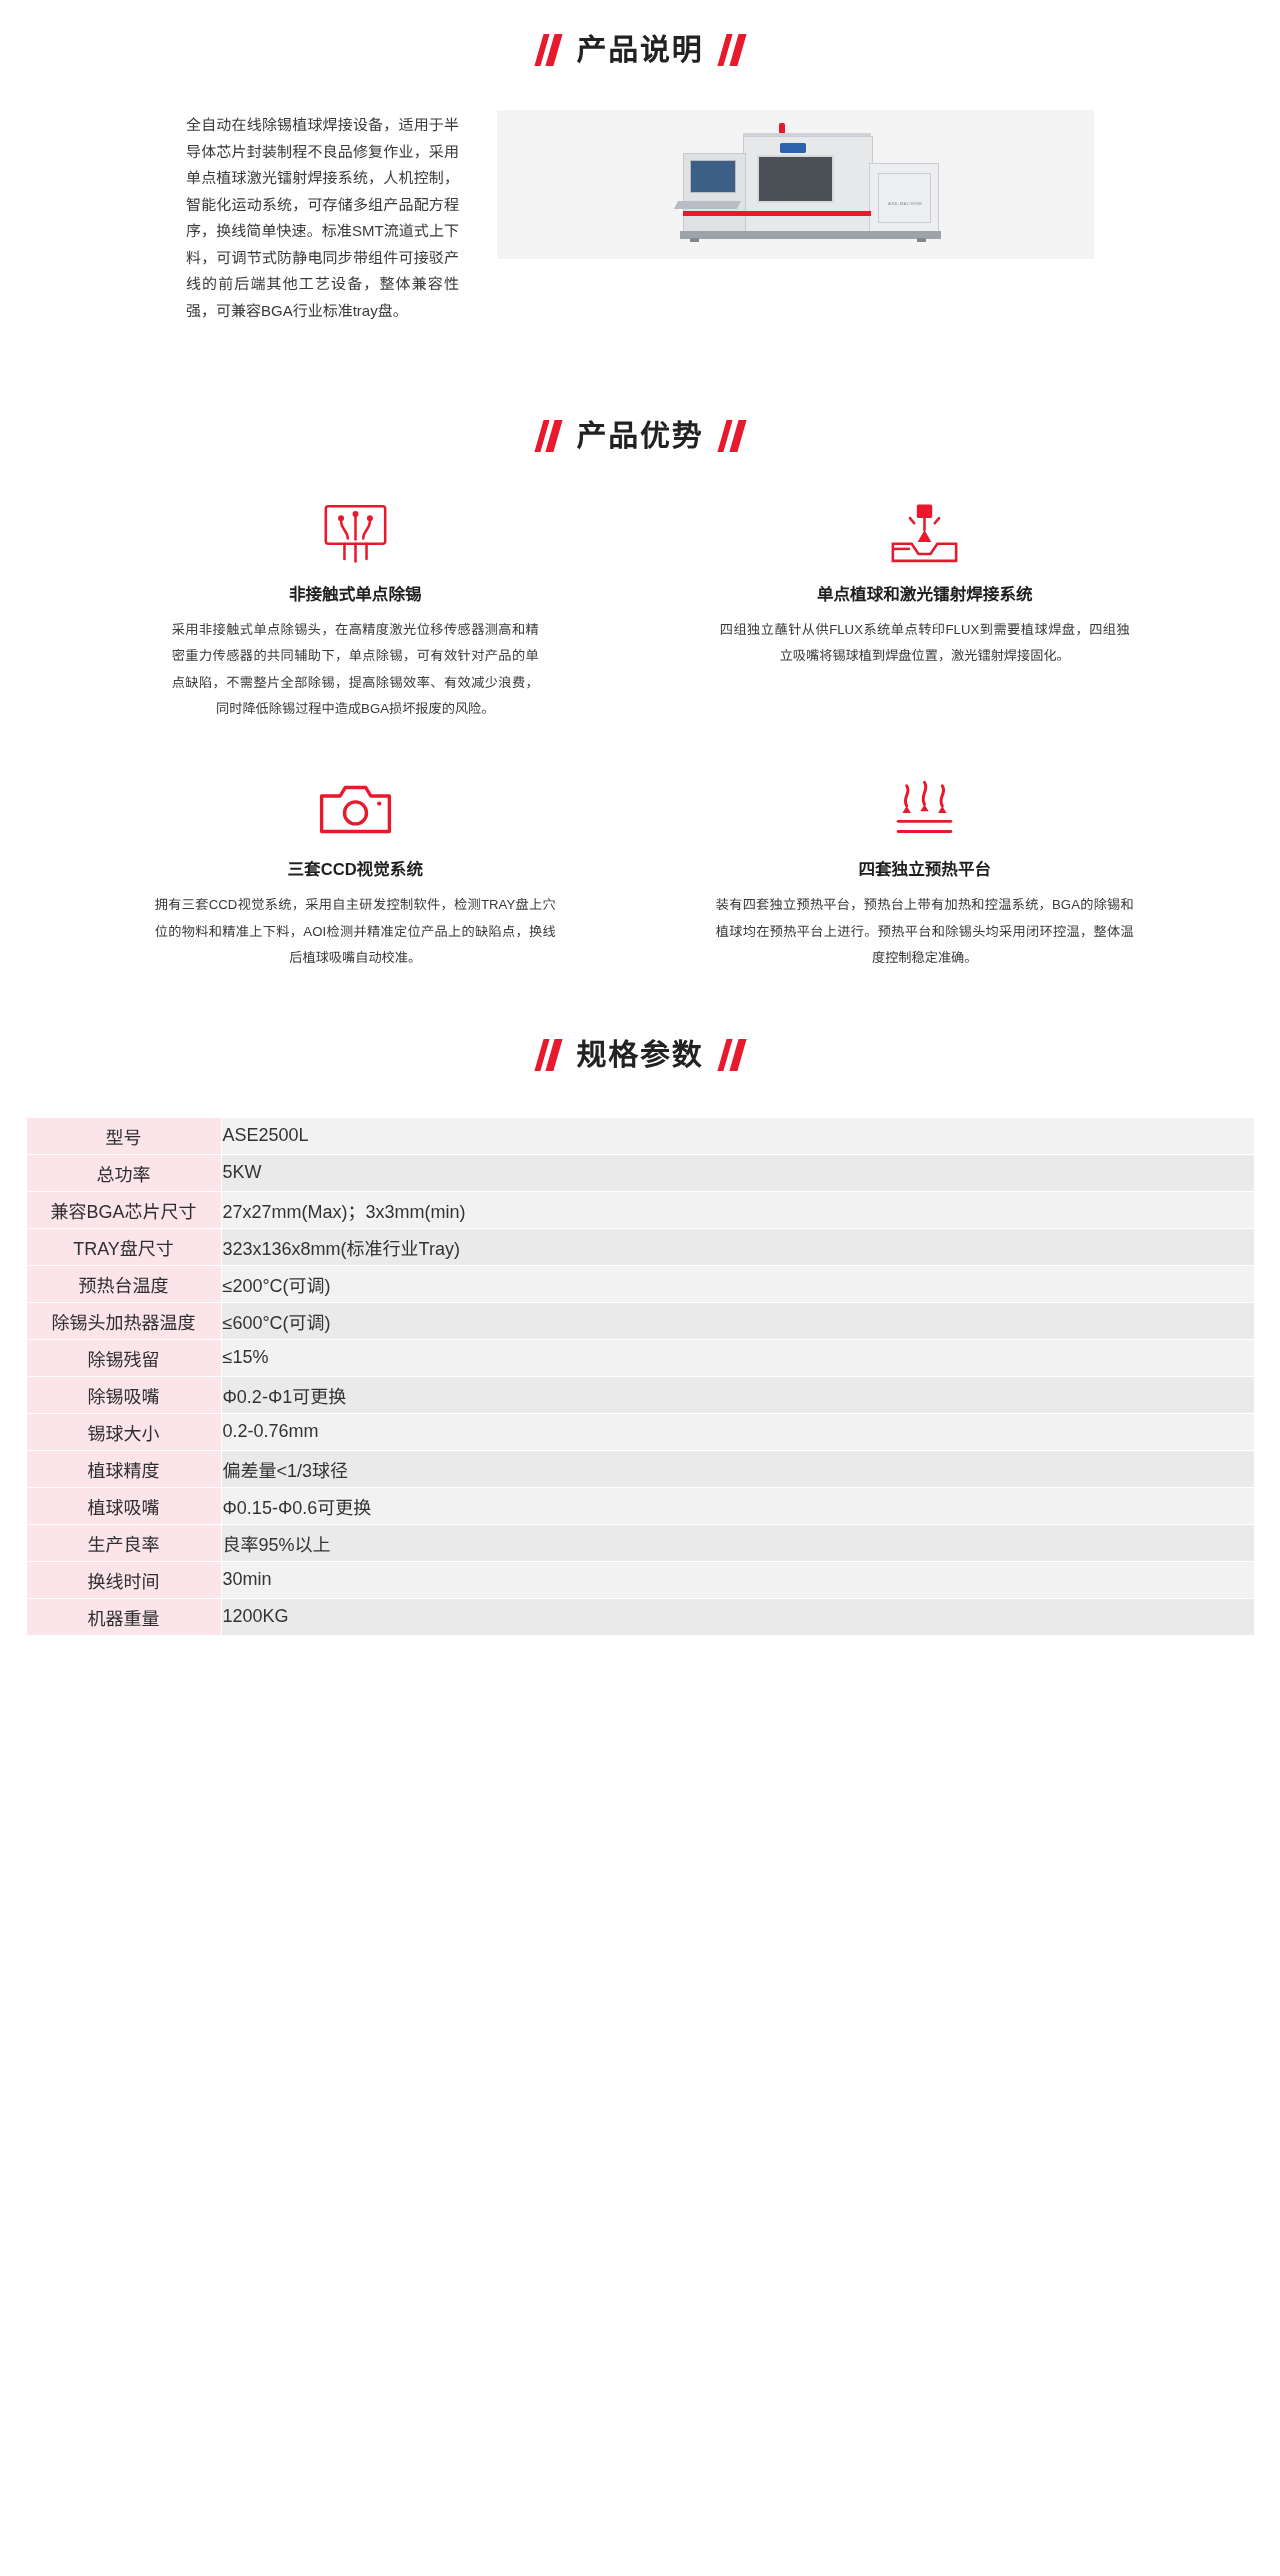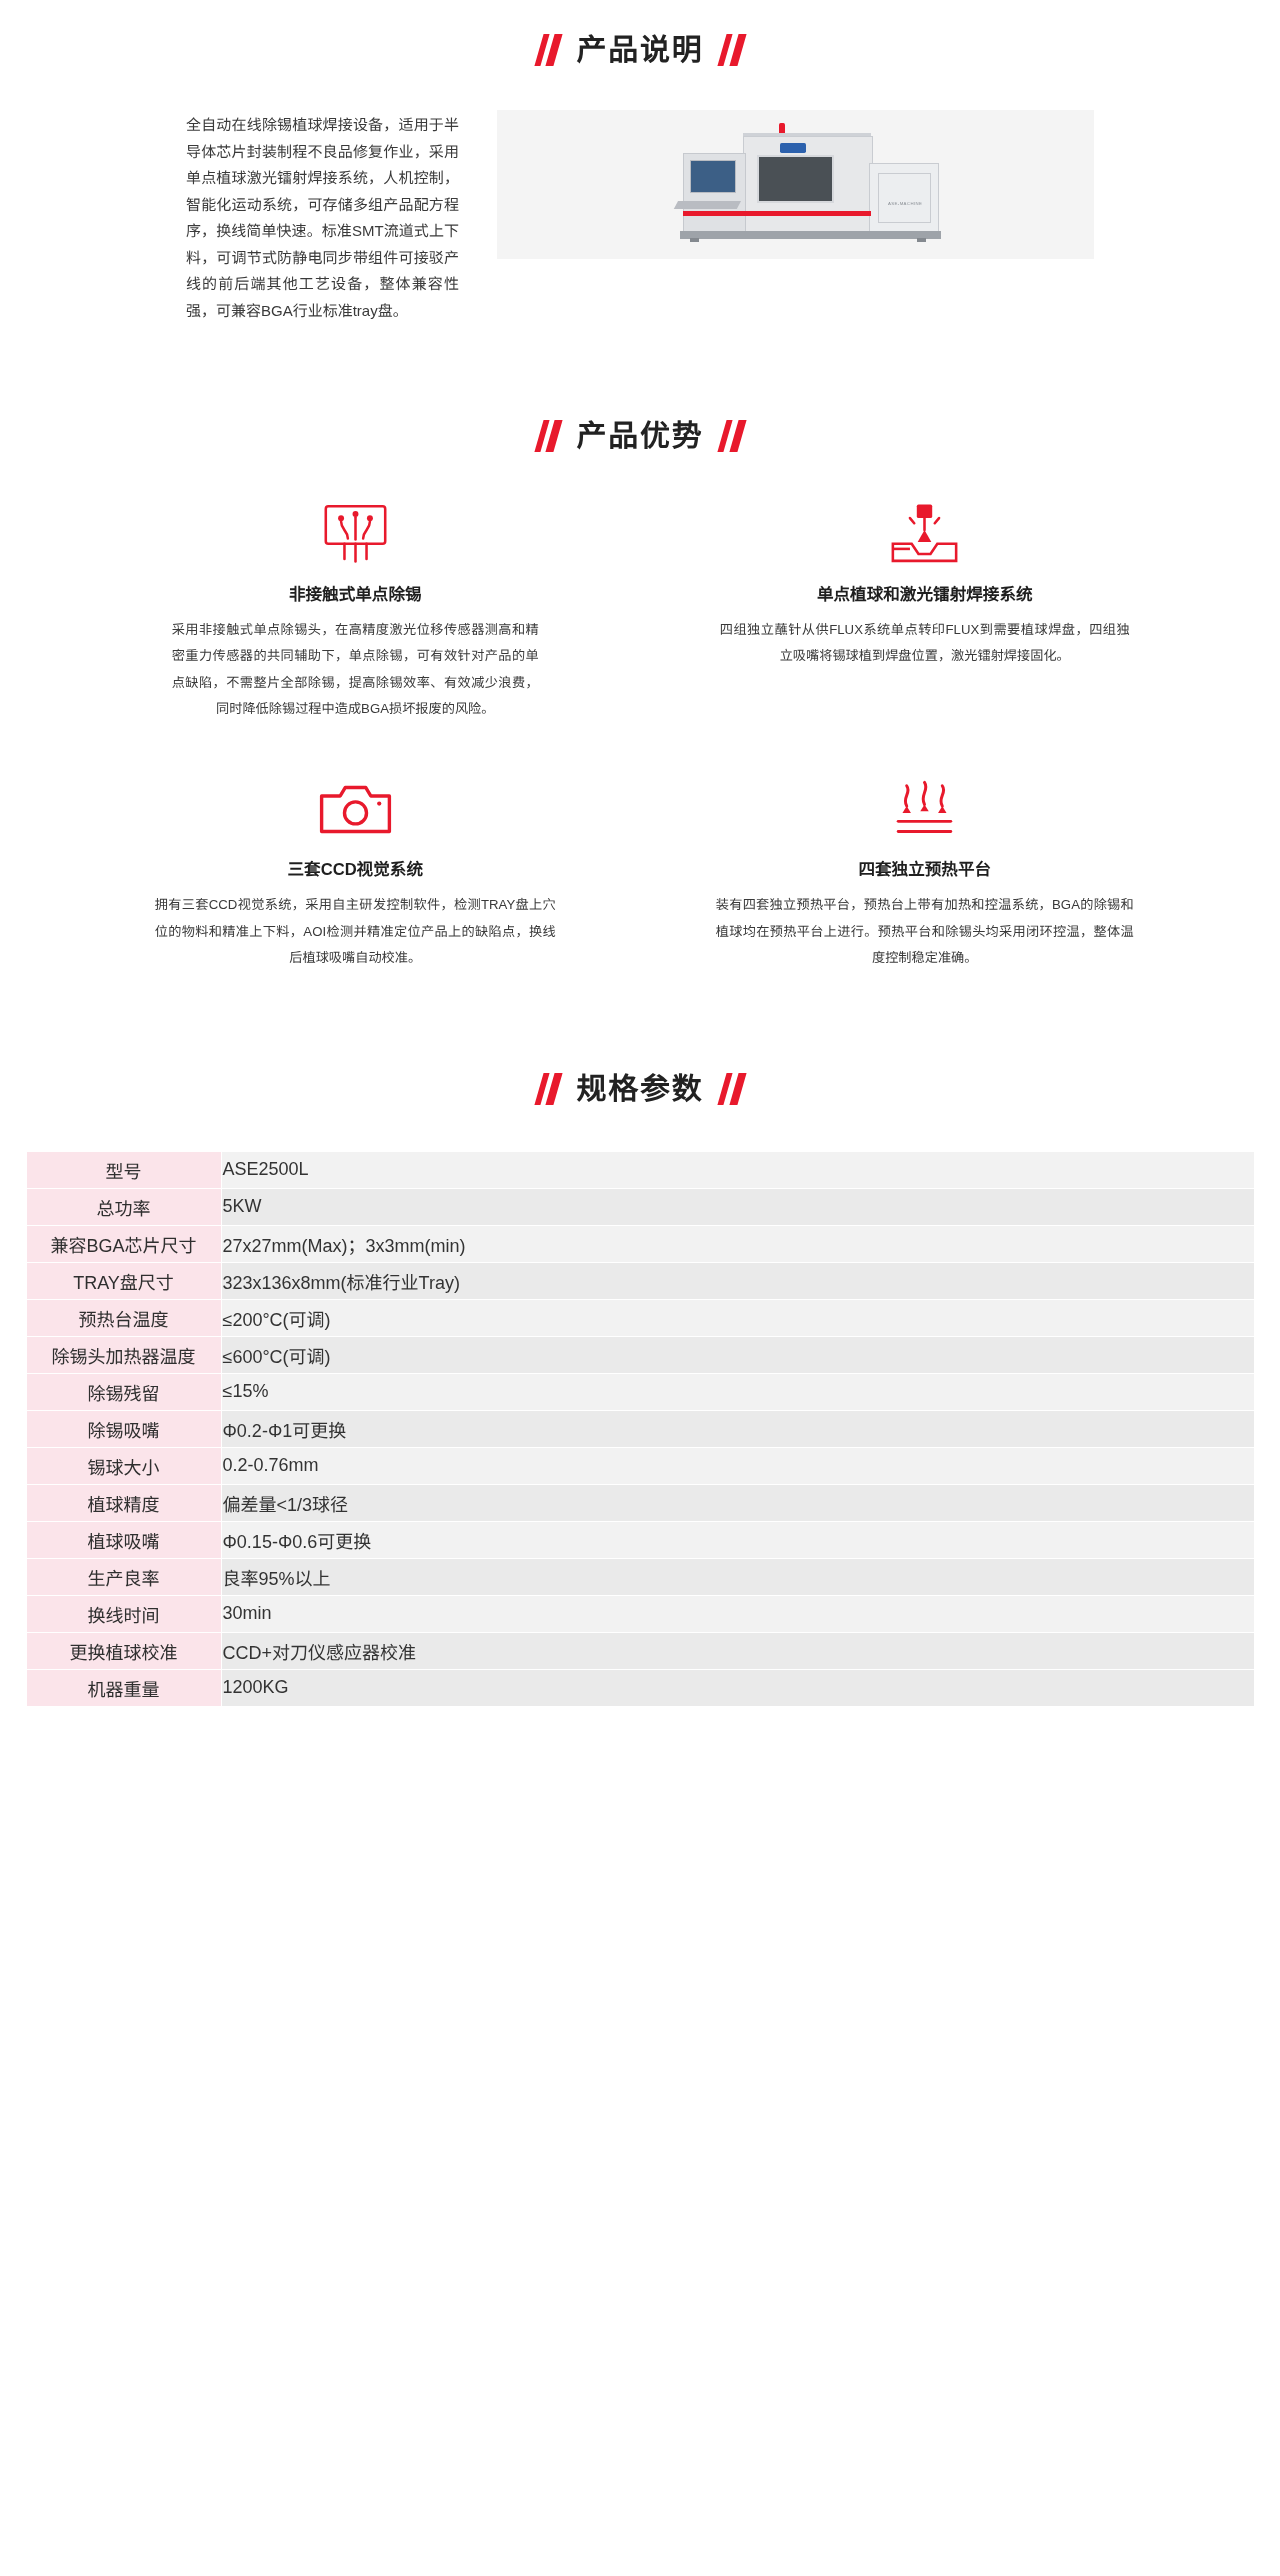--- a/index.html
+++ b/index.html
@@ -166,21 +166,21 @@
     color: #3a3a3a;
     text-align: justify;
     text-align-last: center;
   }
   .adv-cell.c1 .adv-text { width: 367px; margin: 0 auto; }
   .adv-cell.c2 .adv-text { width: 410px; margin: 0 auto; }
   .adv-cell.c3 .adv-text { width: 401px; margin: 0 auto; }
   .adv-cell.c4 .adv-text { width: 418px; margin: 0 auto; }
 
   
-  .sec3 { margin-top: 101px; }
+  .sec3 { margin-top: 67px; }
   .spec-table {
     width: 1229px;
     margin: 46px auto 0;
     border-collapse: collapse;
     table-layout: fixed;
   }
   .spec-table td {
     height: 34px;
     font-size: 18px;
     color: #333333;
@@ -384,24 +384,20 @@
         </tr>
         <tr class="alt">
           <td class="k">生产良率</td>
           <td class="v">良率95%以上</td>
         </tr>
         <tr>
           <td class="k">换线时间</td>
           <td class="v">30min</td>
         </tr>
         <tr class="alt">
-          <td class="k">更换植球校准</td>
-          <td class="v">CCD+对刀仪感应器校准</td>
-        </tr>
-        <tr class="alt">
           <td class="k">机器重量</td>
           <td class="v">1200KG</td>
         </tr>
       </tbody>
     </table>
     <div class="bottom-pad"></div>
   </section>
 
 </div>
 

